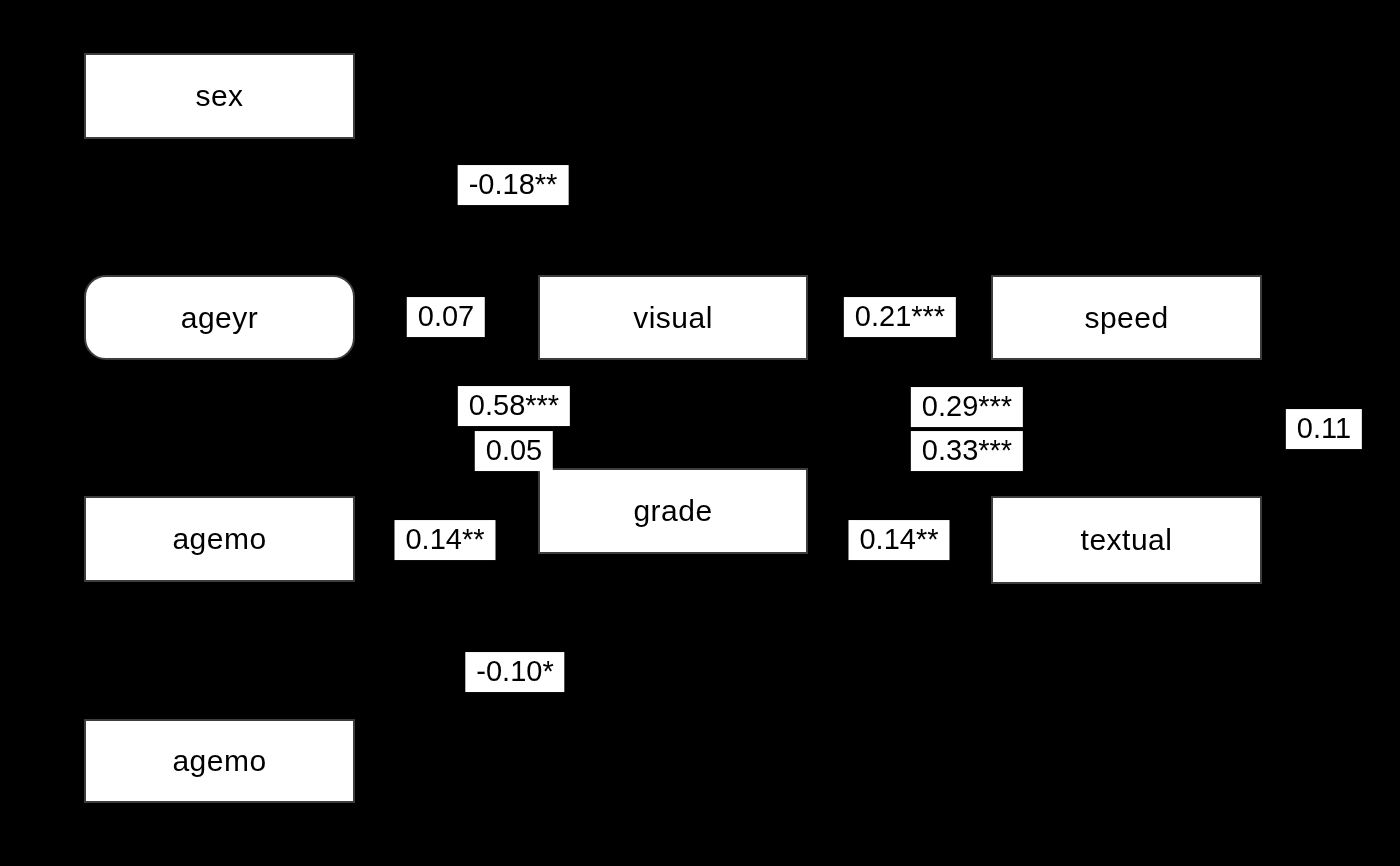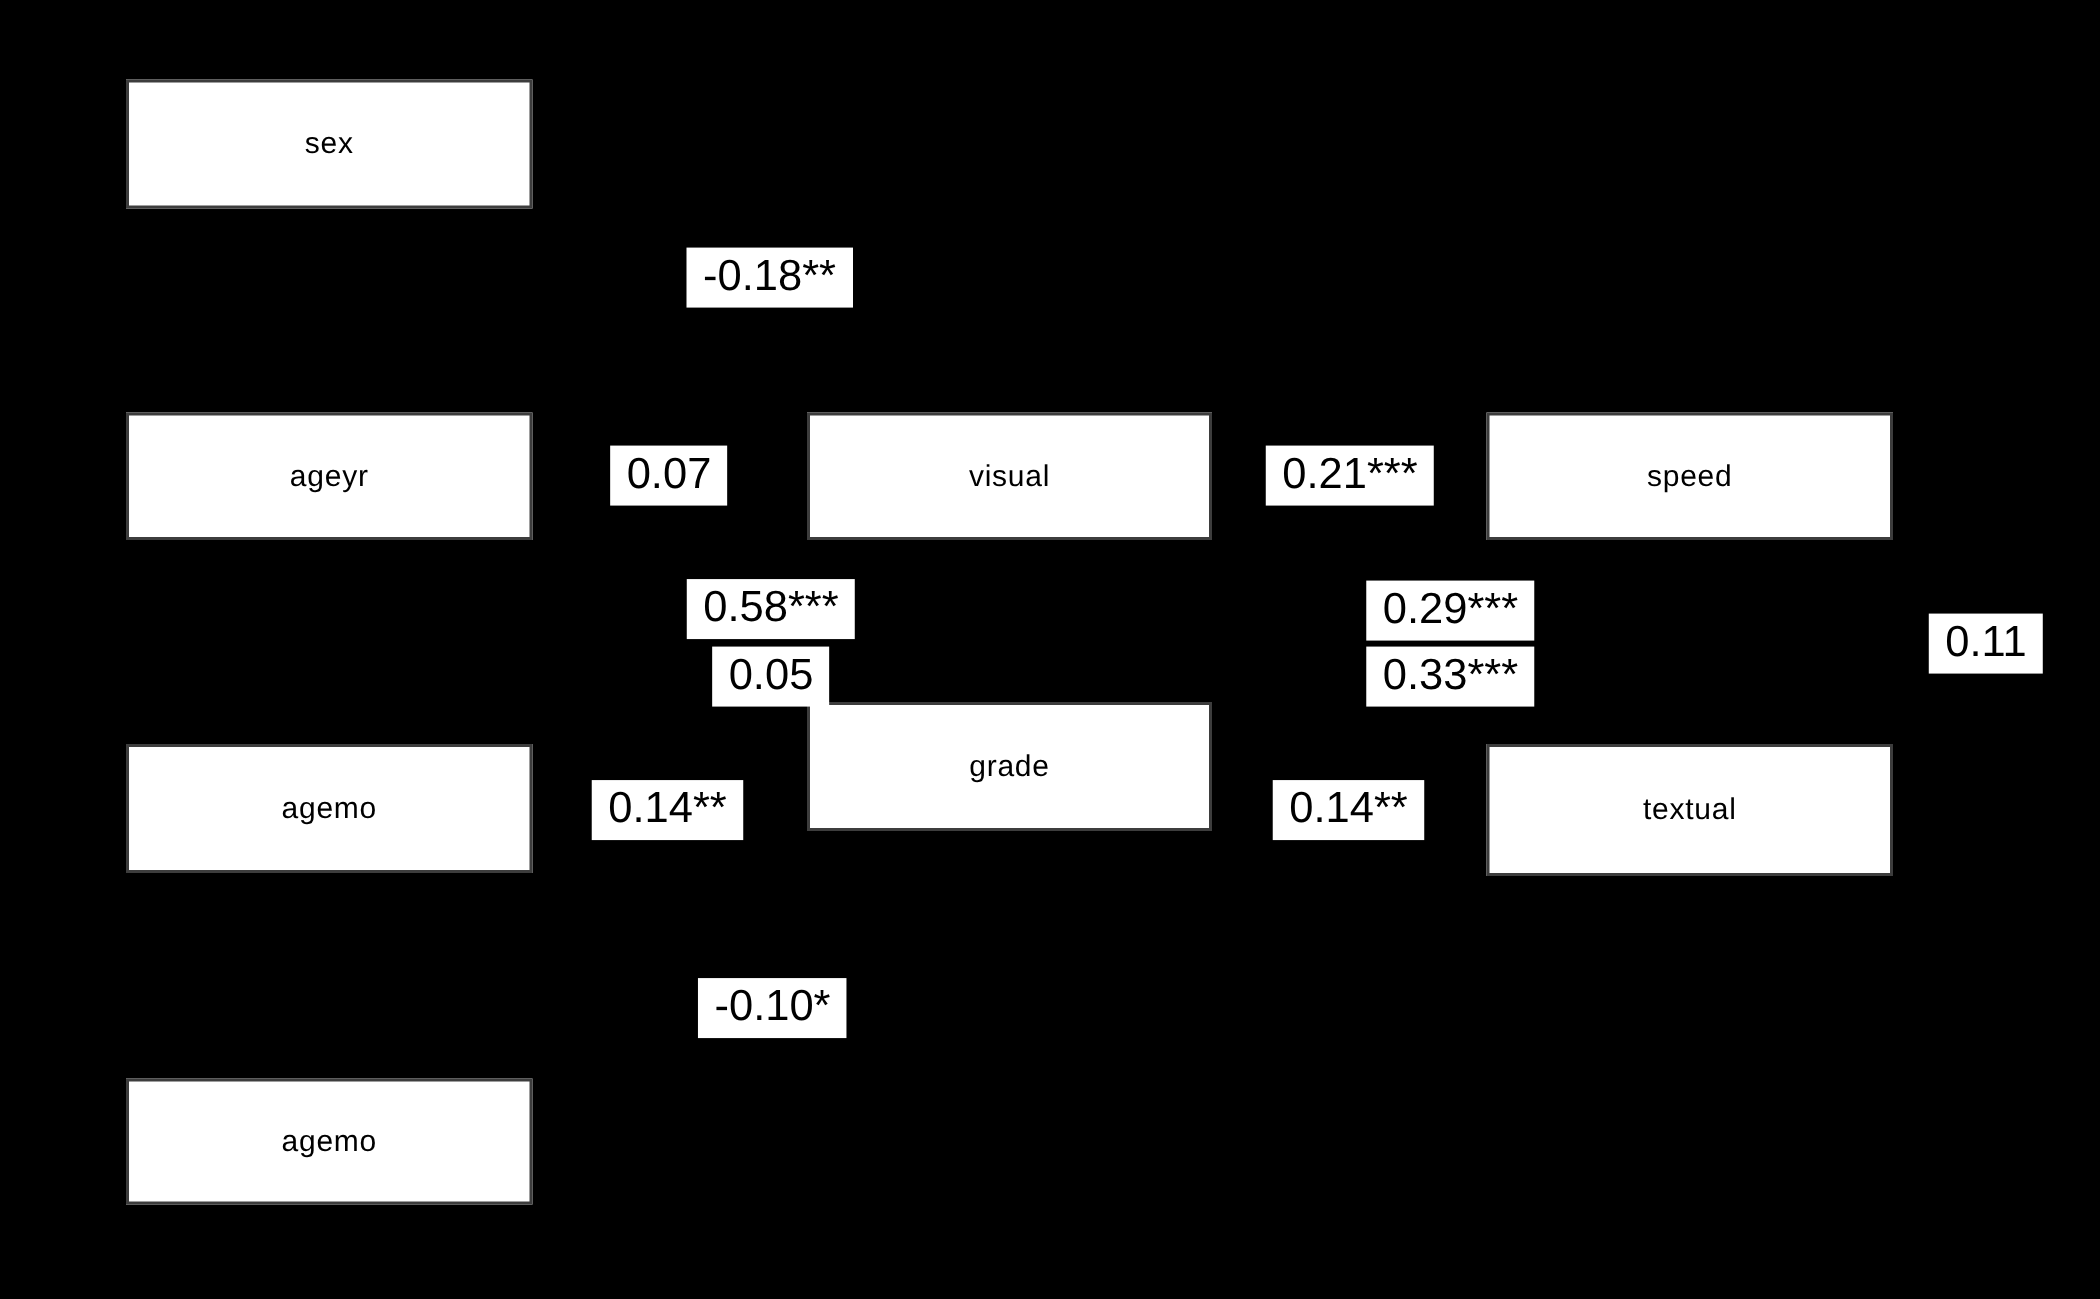--- a/index.html
+++ b/index.html
@@ -20,21 +20,21 @@
   .node {
     position: absolute;
     box-sizing: border-box;
     background: var(--node-fill, #ffffff);
     border: 2px solid var(--node-border, #3d3d3d);
     display: flex;
     align-items: center;
     justify-content: center;
   }
   .node span {
-    font-size: 20px;
+    font-size: 30px;
     line-height: 1;
     color: var(--text, #000000);
     letter-spacing: 0.5px;
   }
   .edge-label {
     position: absolute;
     transform: translate(-50%, -50%);
     background: var(--label-fill, #ffffff);
     color: var(--text, #000000);
     font-size: 29px;
@@ -44,21 +44,21 @@
     white-space: nowrap;
   }
 </style>
 </head>
 <body>
 
 <div class="stage">
     <div class="node" style="left: 84px; top: 53px; width: 271px; height: 86px;">
       <span>sex</span>
     </div>
-    <div class="node" style="left: 84px; top: 275px; width: 271px; height: 85px;">
+    <div class="node" style="left: 84px; top: 275px; width: 271px; height: 85px; border-radius: 22px;">
       <span>ageyr</span>
     </div>
     <div class="node" style="left: 538px; top: 275px; width: 270px; height: 85px;">
       <span>visual</span>
     </div>
     <div class="node" style="left: 991px; top: 275px; width: 271px; height: 85px;">
       <span>speed</span>
     </div>
     <div class="node" style="left: 84px; top: 496px; width: 271px; height: 86px;">
       <span>agemo</span>

